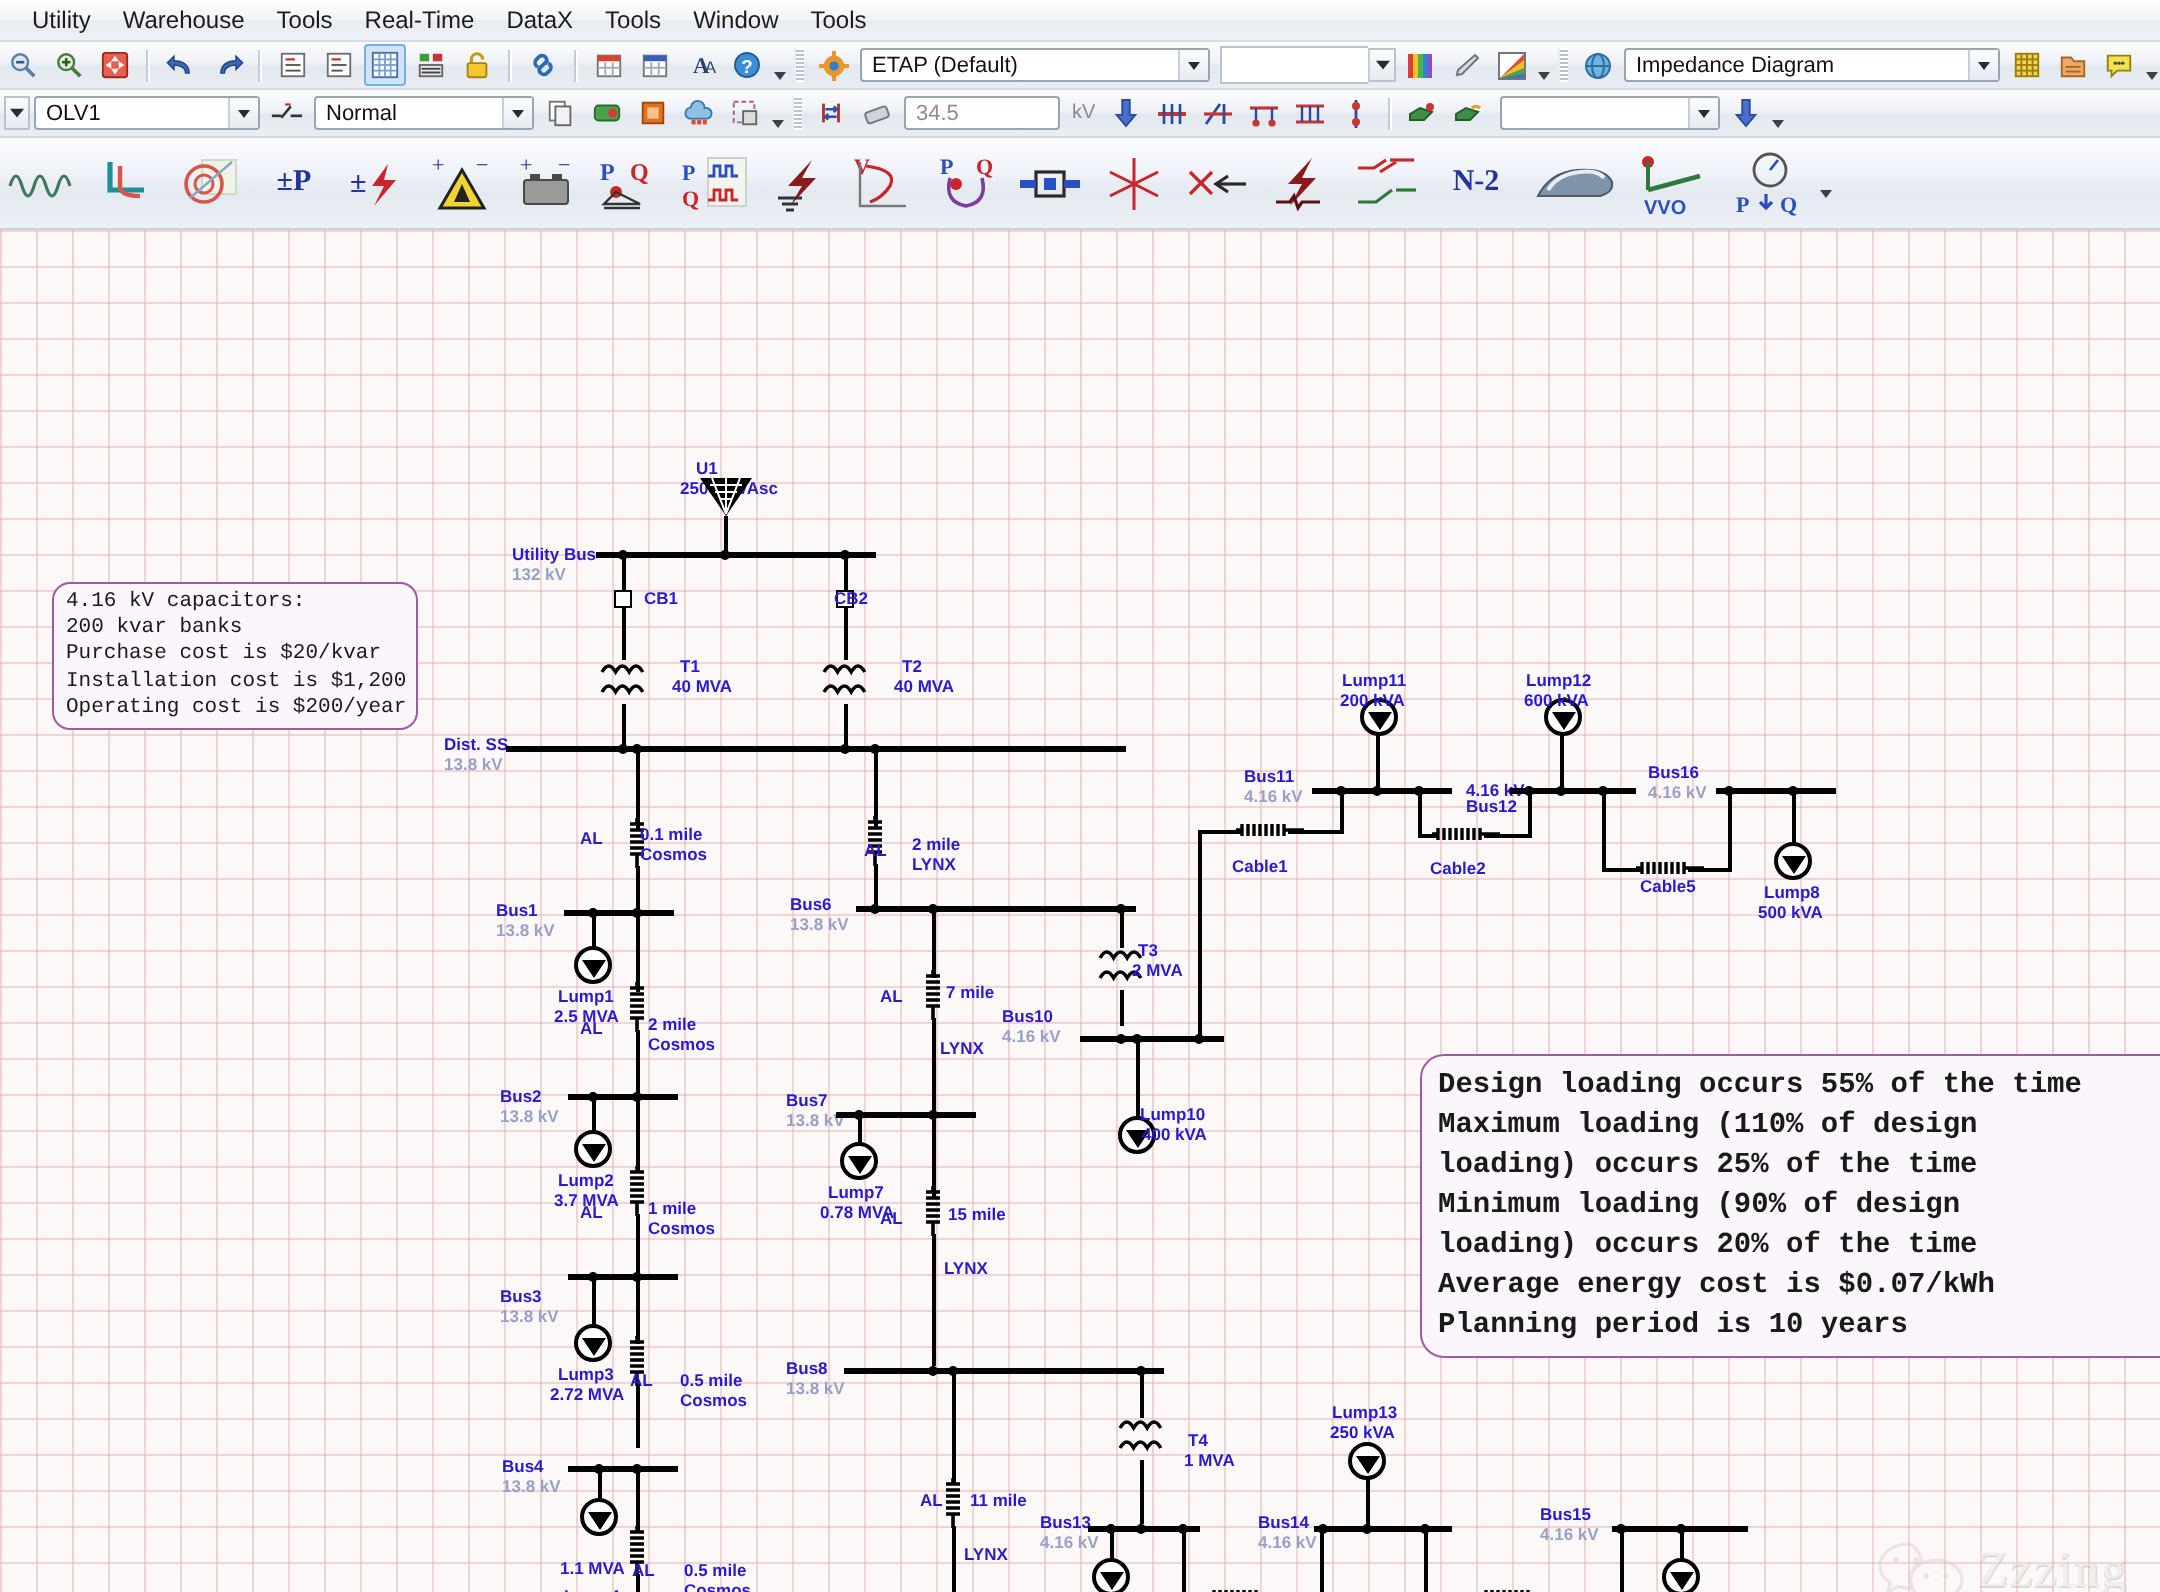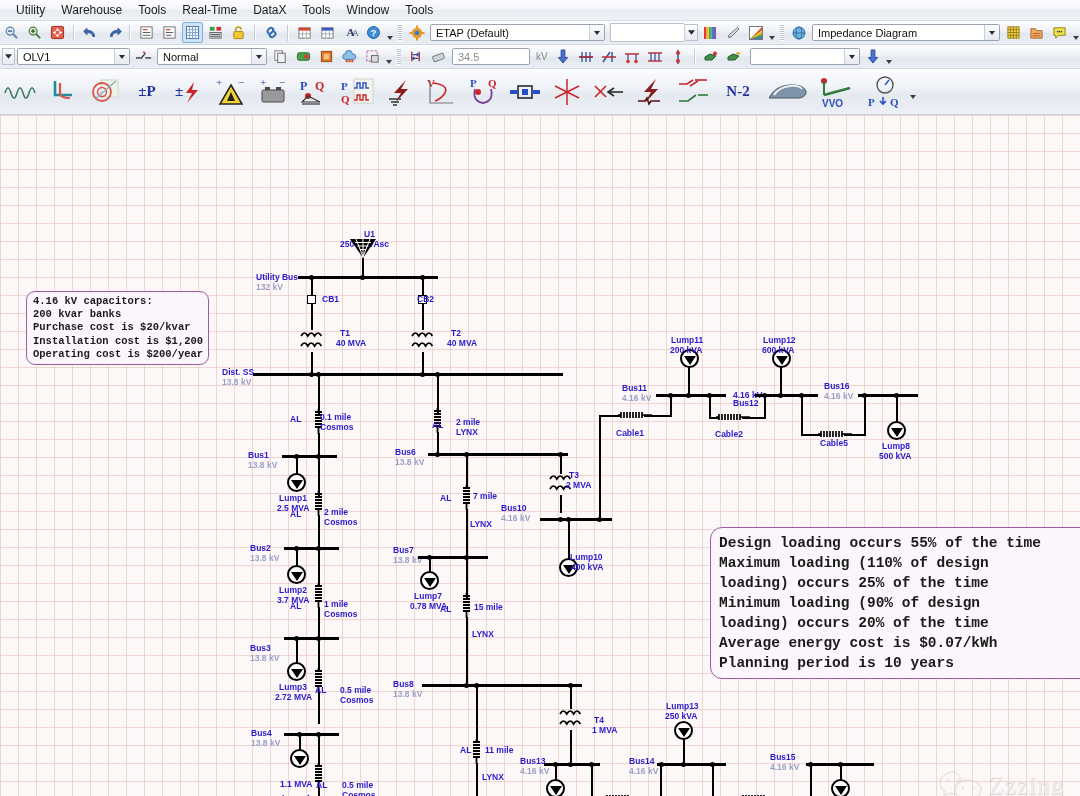--- a/index.html
+++ b/index.html
@@ -76,21 +76,21 @@
       repeating-linear-gradient(to right,rgba(226,170,170,.45) 0 1px,transparent 1px 18px),
       repeating-linear-gradient(to bottom,rgba(226,170,170,.45) 0 1px,transparent 1px 18px),
       #fdf8f8;
     overflow:hidden;
   }
 
   
   .note{
     position:absolute;border:1.5px solid #a05aa0;border-radius:9px;background:#fbf6fb;
     font-family:"Liberation Mono","DejaVu Sans Mono",monospace;
-    font-size:10.5px;line-height:13.2px;color:#1a1a1a;font-weight:bold;
+    font-size:10.5px;line-height:13.2px;color:#1a1a1a;font-weight:normal;
     padding:3px 6px;box-sizing:border-box;white-space:pre;
   }
   .note.big{font-size:14.5px;line-height:20px;font-weight:bold;padding:5px 8px;border-radius:12px;}
 
   
   .bus{position:absolute;background:#000;height:3px;}
   .wire{position:absolute;background:#000;}
   .wire.v{width:1.6px;}
   .wire.h{height:1.6px;}
   .node{position:absolute;width:5px;height:5px;background:#000;border-radius:50%;}
@@ -682,21 +682,21 @@
 Installation cost is $1,200
 Operating cost is $200/year</div>
   <div class="note big" style="left:710px;top:412px;width:400px">Design loading occurs 55% of the time
 Maximum loading (110% of design
 loading) occurs 25% of the time
 Minimum loading (90% of design
 loading) occurs 20% of the time
 Average energy cost is $0.07/kWh
 Planning period is 10 years</div>
 
-  <div class="lbl" style="left:364px;top:114px">U1</div>
+  <div class="lbl" style="left:348px;top:114px">U1</div>
   <div class="lbl rat" style="left:340px;top:124px">2500 MVAsc</div>
   <svg style="position:absolute;left:349px;top:123px" width="28" height="22">
     <path d="M1 1 L27 1 L14 20 Z" fill="#000"></path>
     <g stroke="#fff" stroke-width="1">
       <line x1="6" y1="4.5" x2="22" y2="4.5"></line>
         <line x1="8.5" y1="8" x2="19.5" y2="8"></line>
       <line x1="11" y1="11.5" x2="17" y2="11.5"></line>
       <line x1="7" y1="1" x2="14" y2="19"></line>
         <line x1="21" y1="1" x2="14" y2="19"></line>
       <line x1="14" y1="1" x2="14" y2="19"></line>

